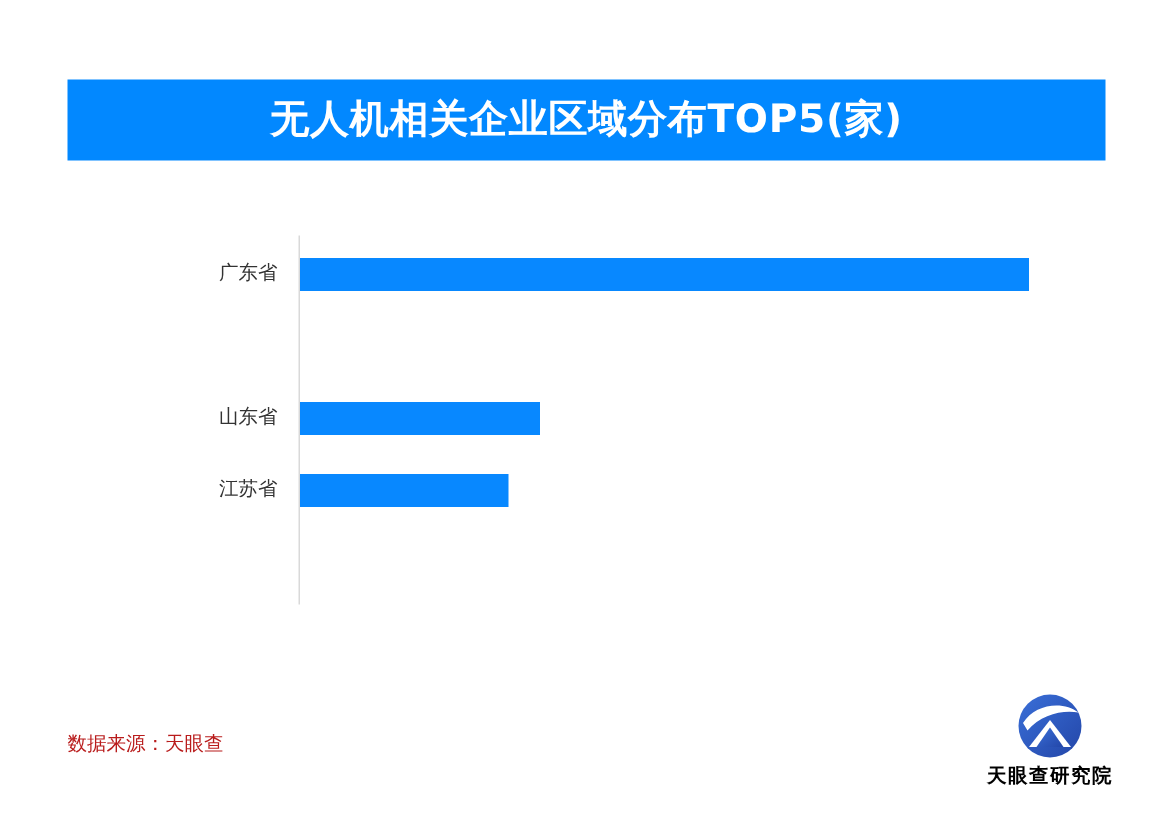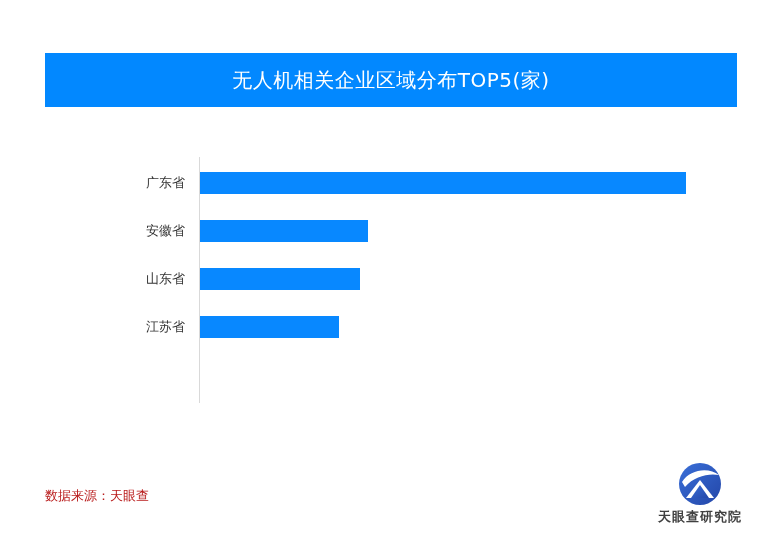--- a/index.html
+++ b/index.html
@@ -28,22 +28,22 @@
     top: 53px;
     width: 692px;
     height: 54px;
     background: #0288ff;
     display: flex;
     align-items: center;
     justify-content: center;
   }
   #title-text {
     color: #ffffff;
-    font-size: 20px;
-    font-weight: normal;
+    font-size: 26px;
+    font-weight: bold;
     letter-spacing: 0.5px;
     line-height: 1;
     white-space: nowrap;
   }
 
   
   #chart-area {
     position: absolute;
     left: 0;
     top: 150px;
@@ -130,24 +130,20 @@
   </div>
 
   <div id="chart-area">
     <div id="axis-line" style="background: rgb(217, 217, 217);"></div>
 
     <div class="bar-row" style="top:22px;">
       <div class="bar-label">广东省</div>
       <div class="bar-rect" style="width: 486px; background: rgb(8, 136, 255);"></div>
     </div>
 
-    <div class="bar-row" style="top:70px;">
-      <div class="bar-label">安徽省</div>
-      <div class="bar-rect" style="width: 168px; background: rgb(8, 136, 255);"></div>
-    </div>
 
     <div class="bar-row" style="top:118px;">
       <div class="bar-label">山东省</div>
       <div class="bar-rect" style="width: 160px; background: rgb(8, 136, 255);"></div>
     </div>
 
     <div class="bar-row" style="top:166px;">
       <div class="bar-label">江苏省</div>
       <div class="bar-rect" style="width: 139px; background: rgb(8, 136, 255);"></div>
     </div>
@@ -162,16 +158,16 @@
         <linearGradient id="lgBlue" x1="0" y1="0" x2="1" y2="1">
           <stop offset="0%" stop-color="#3A6FD8"></stop>
           <stop offset="100%" stop-color="#2346A8"></stop>
         </linearGradient>
       </defs>
       <circle cx="24" cy="22" r="21" fill="url(#lgBlue)"></circle>
       <path d="M6 20 C14 7, 33 5, 43 13 C33 11, 18 14, 9 25 Z" fill="#ffffff"></path>
       <path d="M24 18 L38 36 L10 36 Z" fill="#ffffff"></path>
       <path d="M24 23 L33 36 L15 36 Z" fill="url(#lgBlue)"></path>
     </svg>
-    <div id="brand-name" style="color: #404040; text-align: right;">天眼查研究院</div>
+    <div id="brand-name" style="color: #000000; text-align: right;">天眼查研究院</div>
   </div>
 
 </div>
 
 </body></html>

